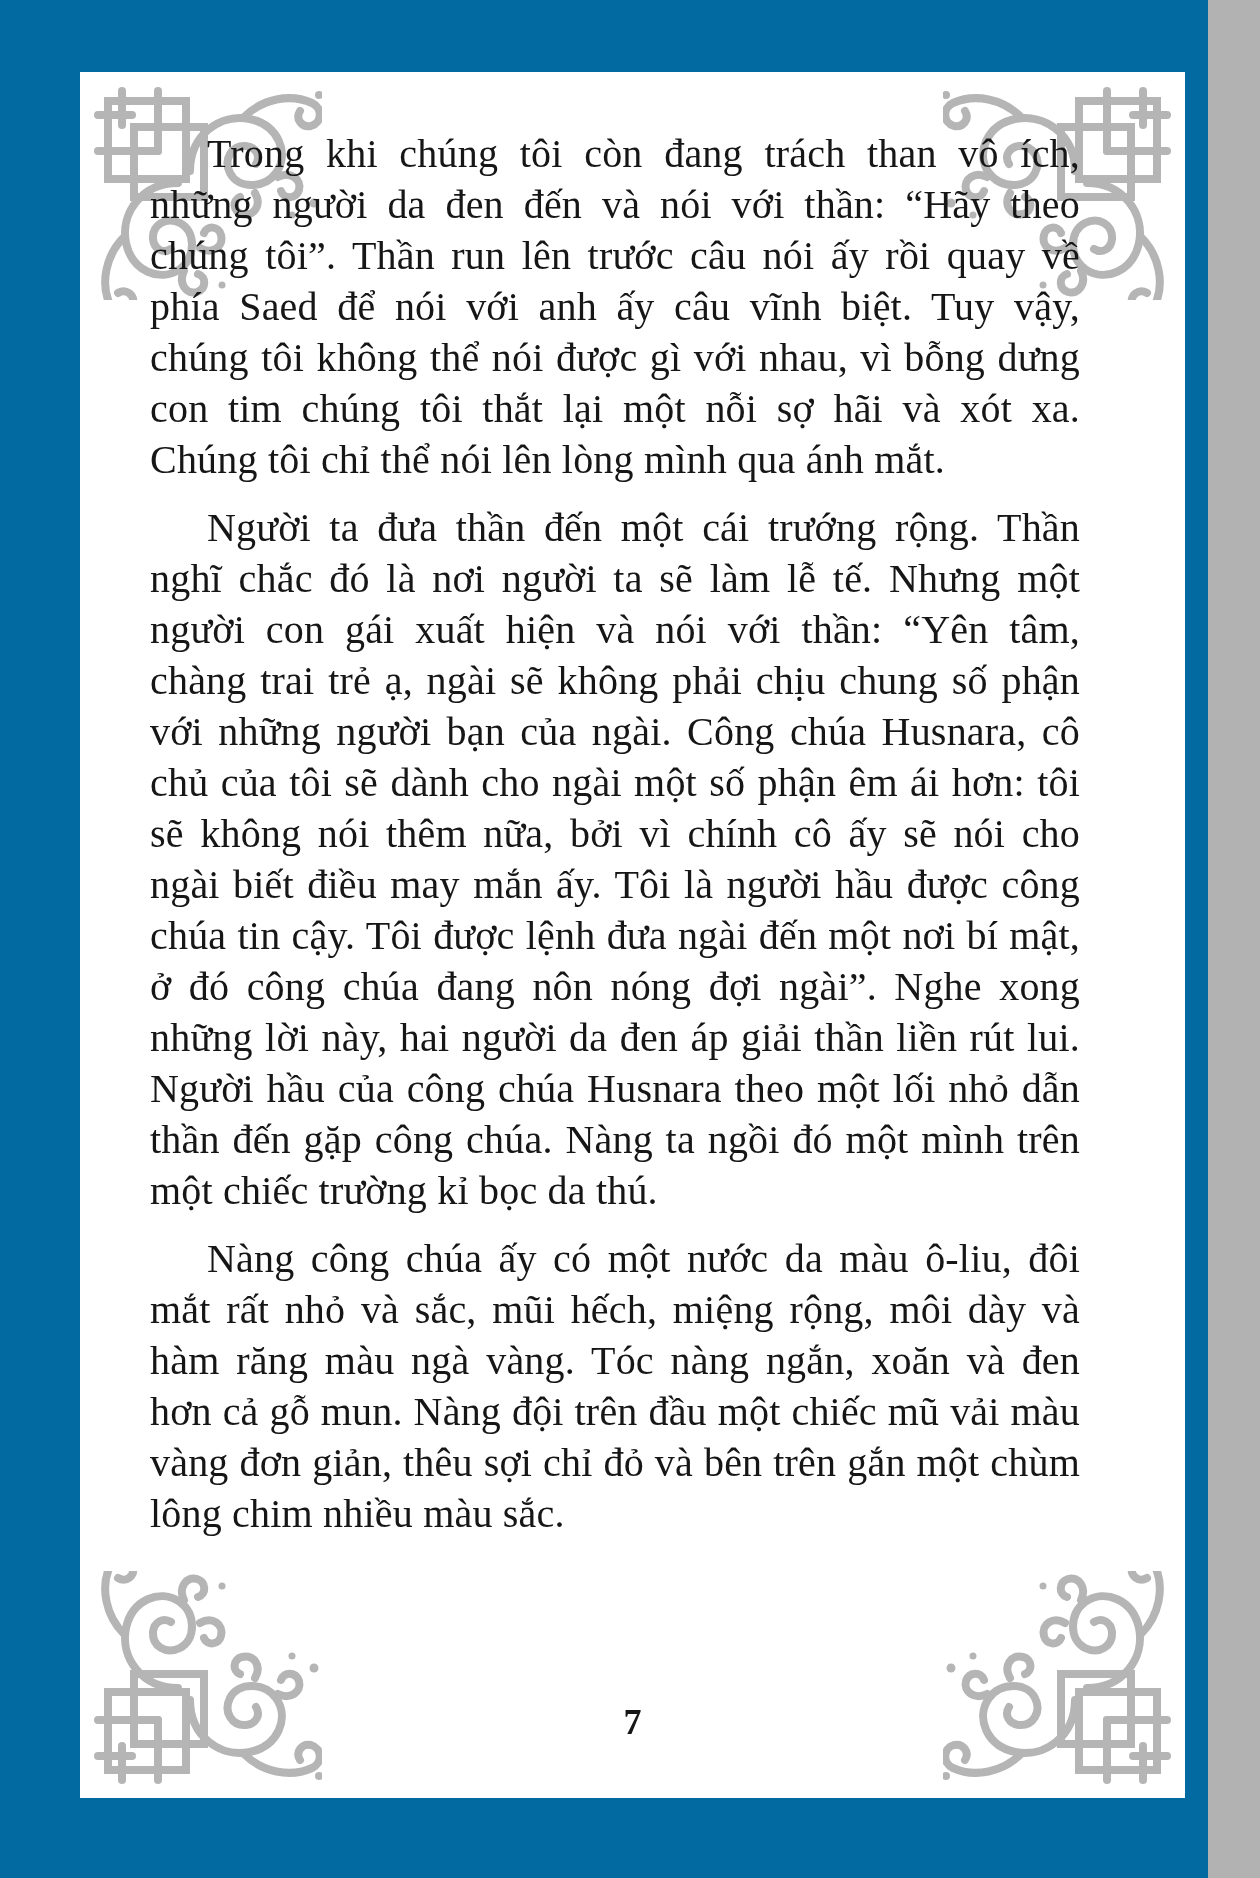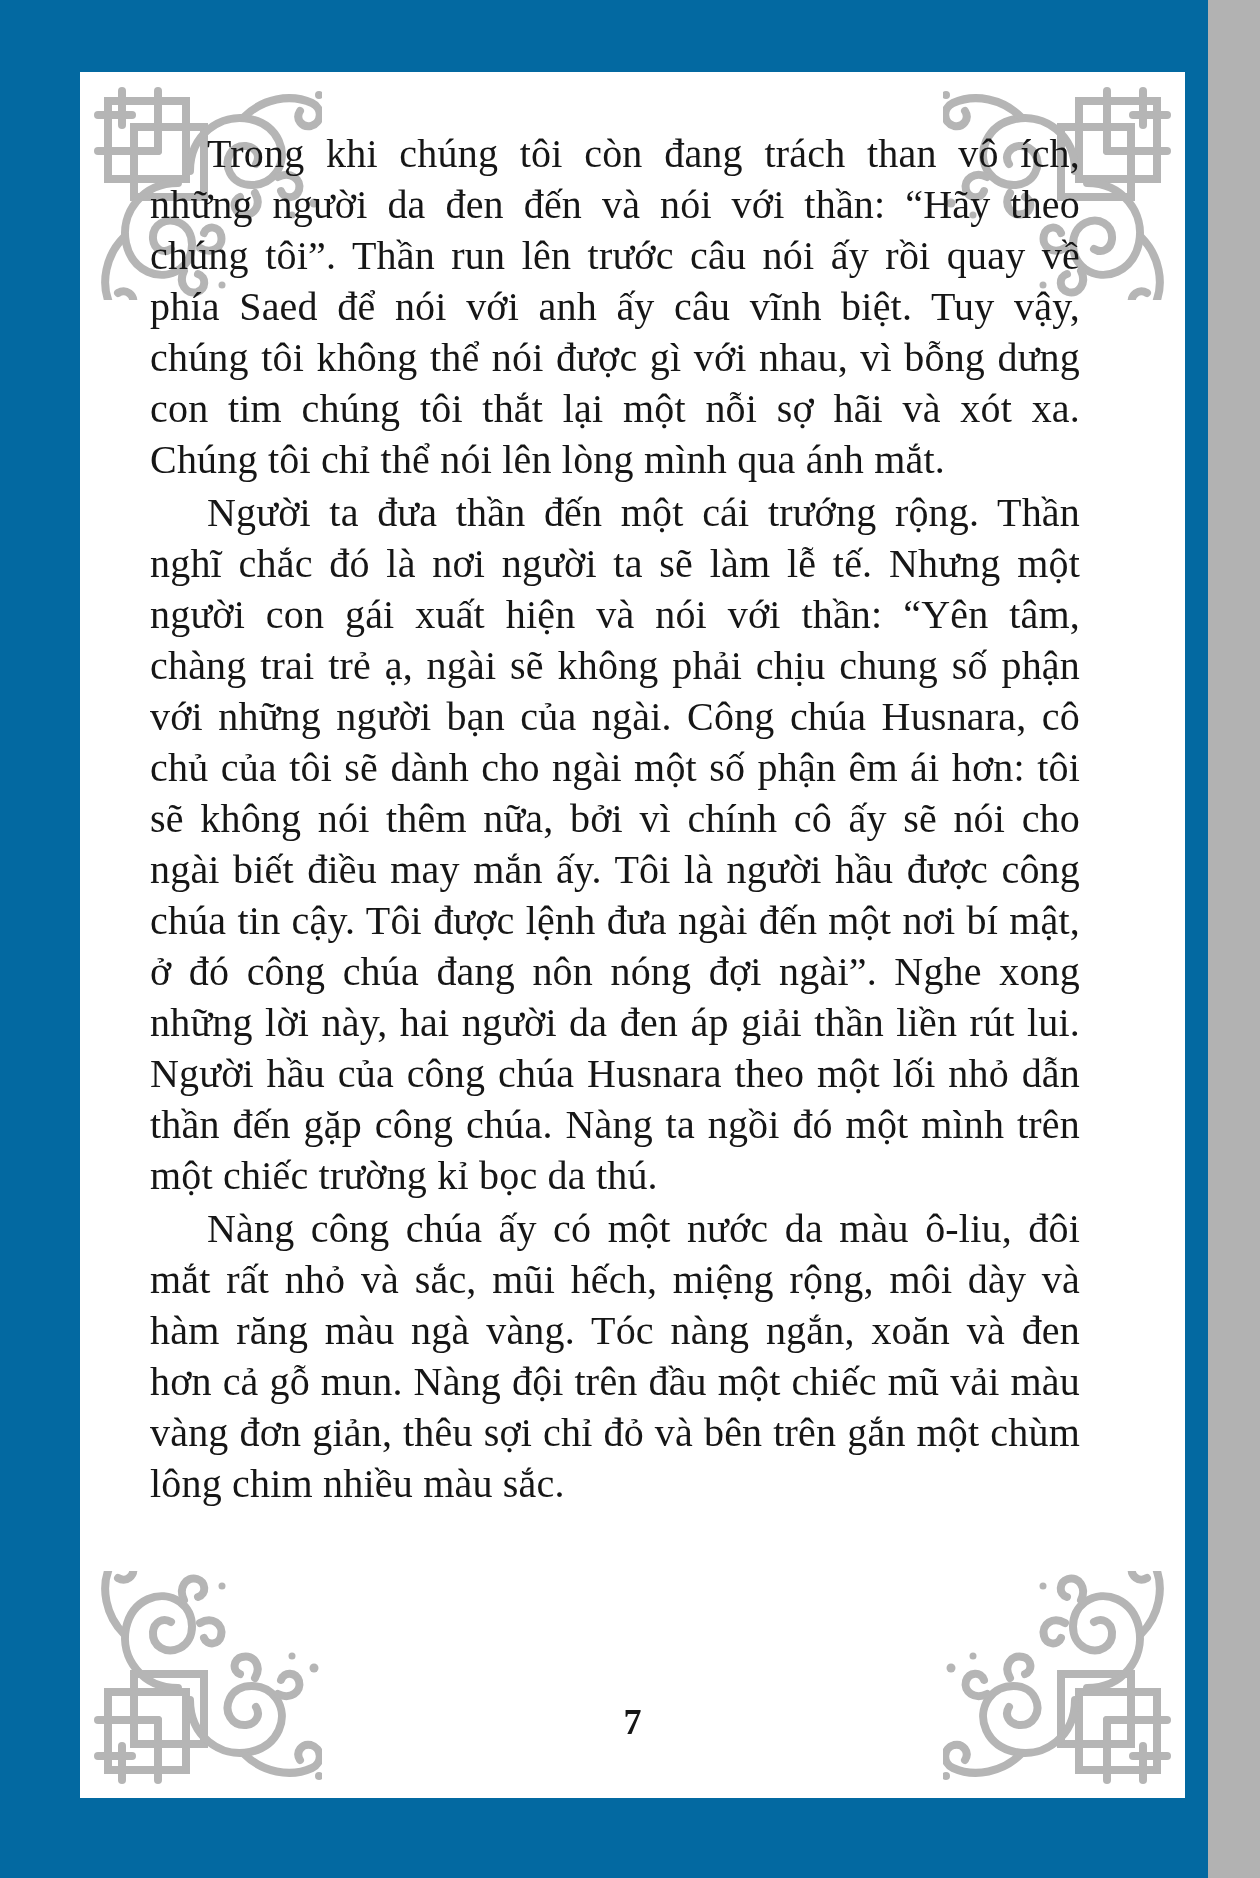--- a/index.html
+++ b/index.html
@@ -32,21 +32,21 @@
     font-size: 40px;
     line-height: 51px;
     text-align: justify;
     letter-spacing: 0.2px;
   }
   .text-block p {
     margin: 0;
     text-indent: 57px;
   }
   .text-block p + p {
-    margin-top: 2px;
+    margin-top: 17px;
   }
   .page-number {
     position: absolute;
     bottom: 55px;
     left: 0;
     width: 100%;
     text-align: center;
     font-size: 36px;
     font-weight: bold;
     color: var(--text-color, #161616);

